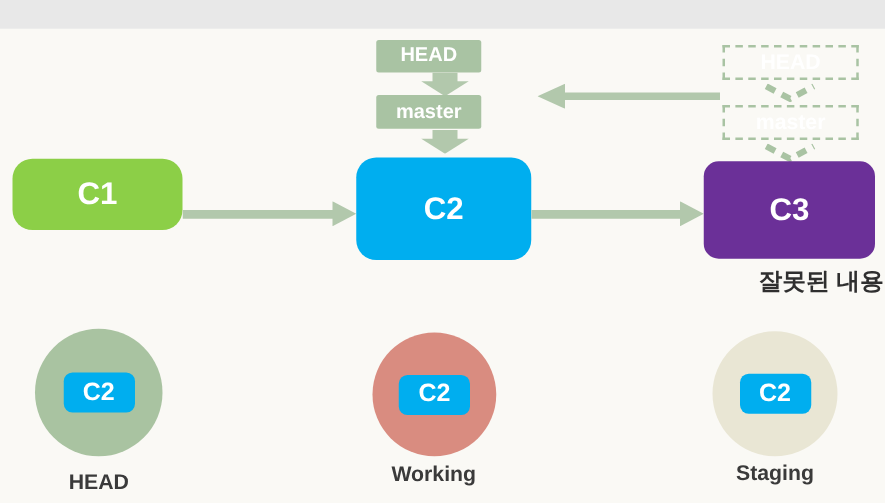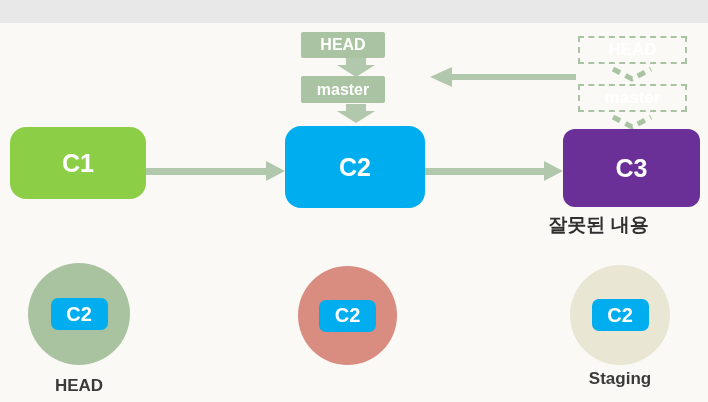--- a/index.html
+++ b/index.html
@@ -126,21 +126,21 @@
 
   <svg class="abs" style="left:610px; top:92px;" width="44" height="15" viewBox="0 0 44 15">
     <polyline points="3,2 22,12 41,2" class="arrow-stroke-dashed"></polyline>
   </svg>
 
   <svg class="abs" style="left:430px; top:44px;" width="146" height="20" viewBox="0 0 146 20">
     <rect x="18" y="7" width="128" height="6" class="arrow-fill"></rect>
     <polygon points="22,0 22,20 0,10" class="arrow-fill"></polygon>
   </svg>
 
-  <div class="abs commit commit-c1" style="left:10px; top:104px; width:136px; height:72px;">
+  <div class="abs commit commit-c1" style="left:10px; top:104px; width:136px; height:57px;">
     <span>C1</span>
   </div>
 
   <svg class="abs" style="left:146px; top:138px;" width="139" height="20" viewBox="0 0 139 20">
     <rect x="0" y="7" width="122" height="7" class="arrow-fill"></rect>
     <polygon points="120,0 120,20 139,10" class="arrow-fill"></polygon>
   </svg>
 
   <div class="abs commit commit-c2" style="left:285px; top:103px; width:140px; height:82px;">
     <span>C2</span>
@@ -148,35 +148,36 @@
 
   <svg class="abs" style="left:425px; top:138px;" width="138" height="20" viewBox="0 0 138 20">
     <rect x="0" y="7" width="121" height="7" class="arrow-fill"></rect>
     <polygon points="119,0 119,20 138,10" class="arrow-fill"></polygon>
   </svg>
 
   <div class="abs commit commit-c3" style="left:563px; top:106px; width:137px; height:78px;border-radius:12px;">
     <span>C3</span>
   </div>
 
-  <div class="abs caption" style="left:525px; top:189px; width:147px;">잘못된 내용</div>
+  <div class="abs caption" style="left:560px; top:189px; width:147px;text-align:right;">잘못된 내용</div>
 
   <div class="abs state-circle circle-head" style="left:28px; top:240px; width:102px; height:102px;">
     <div class="badge">
       <span>C2</span>
     </div>
   </div>
   <div class="abs area-label" style="left:18px; top:353px; width:122px;">HEAD</div>
 
   <div class="abs state-circle circle-working" style="left:298px; top:243px; width:99px; height:99px;">
     <div class="badge">
       <span>C2</span>
     </div>
   </div>
   <div class="abs area-label" style="left:287px; top:347px; width:120px;">
+    <div>Working</div>
   </div>
 
   <div class="abs state-circle circle-staging" style="left:570px; top:242px; width:100px; height:100px;">
     <div class="badge">
       <span>C2</span>
     </div>
   </div>
   <div class="abs area-label" style="left:560px; top:346px; width:120px;">
     <div>Staging</div>
   </div>

